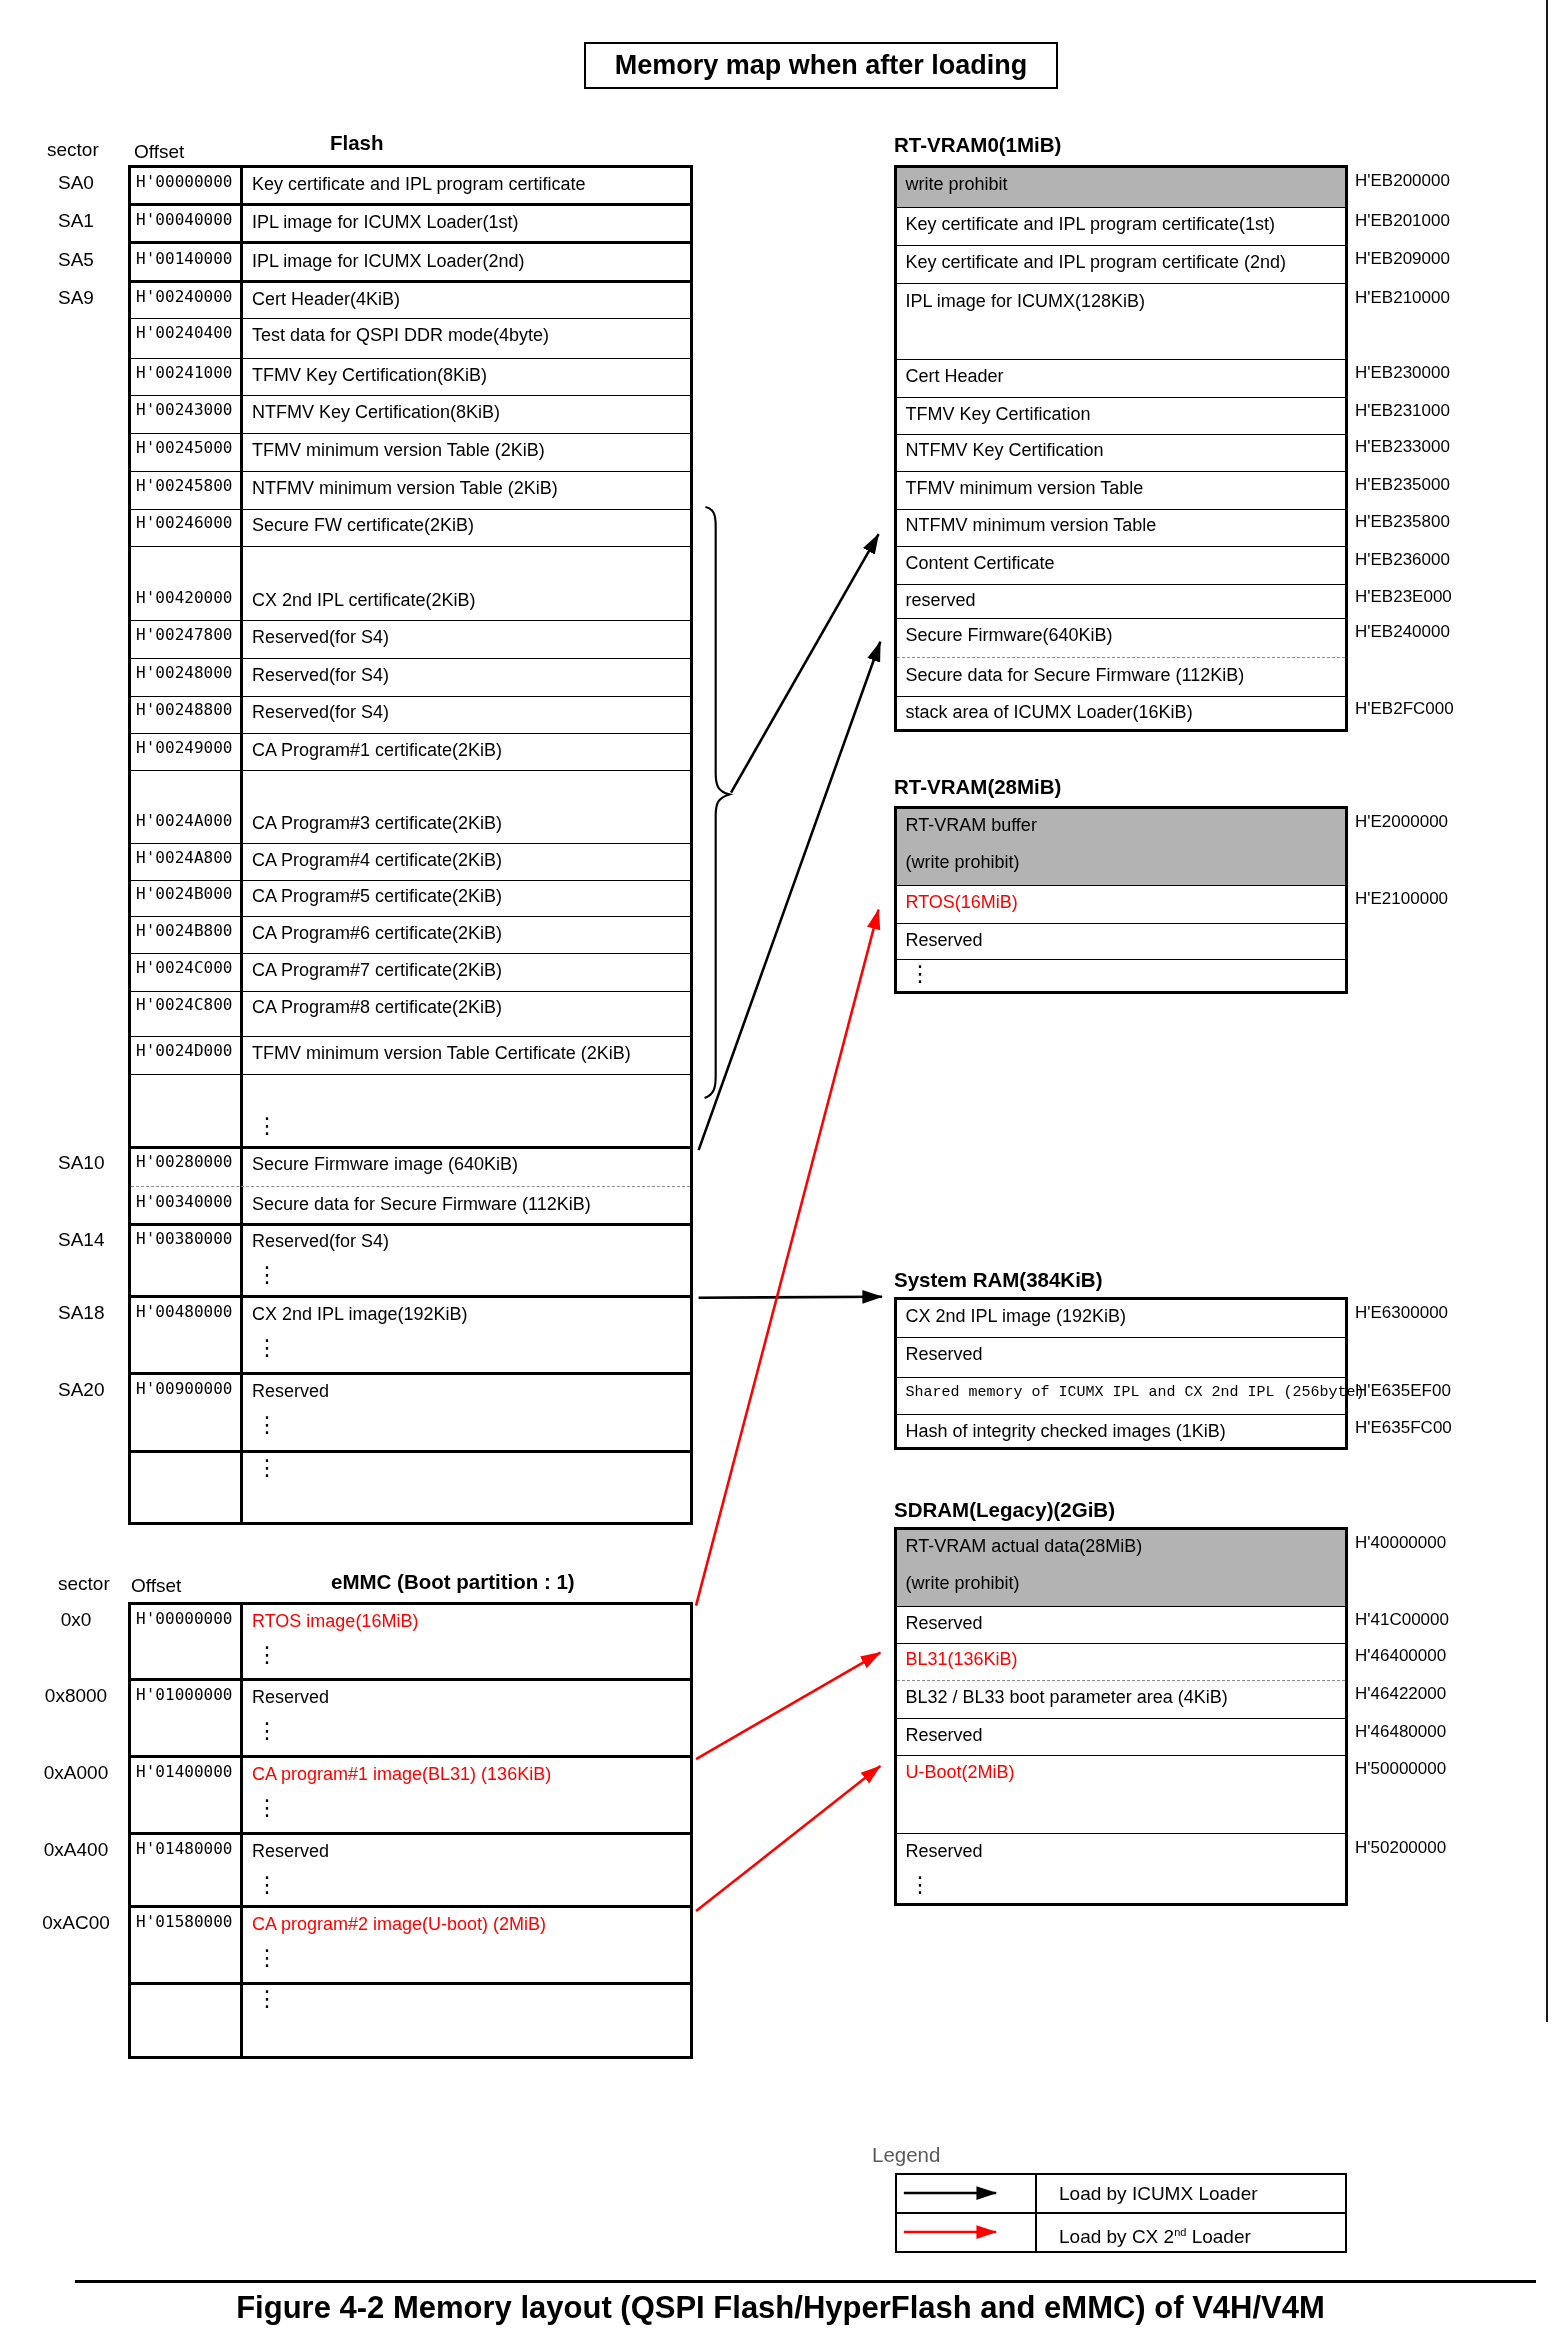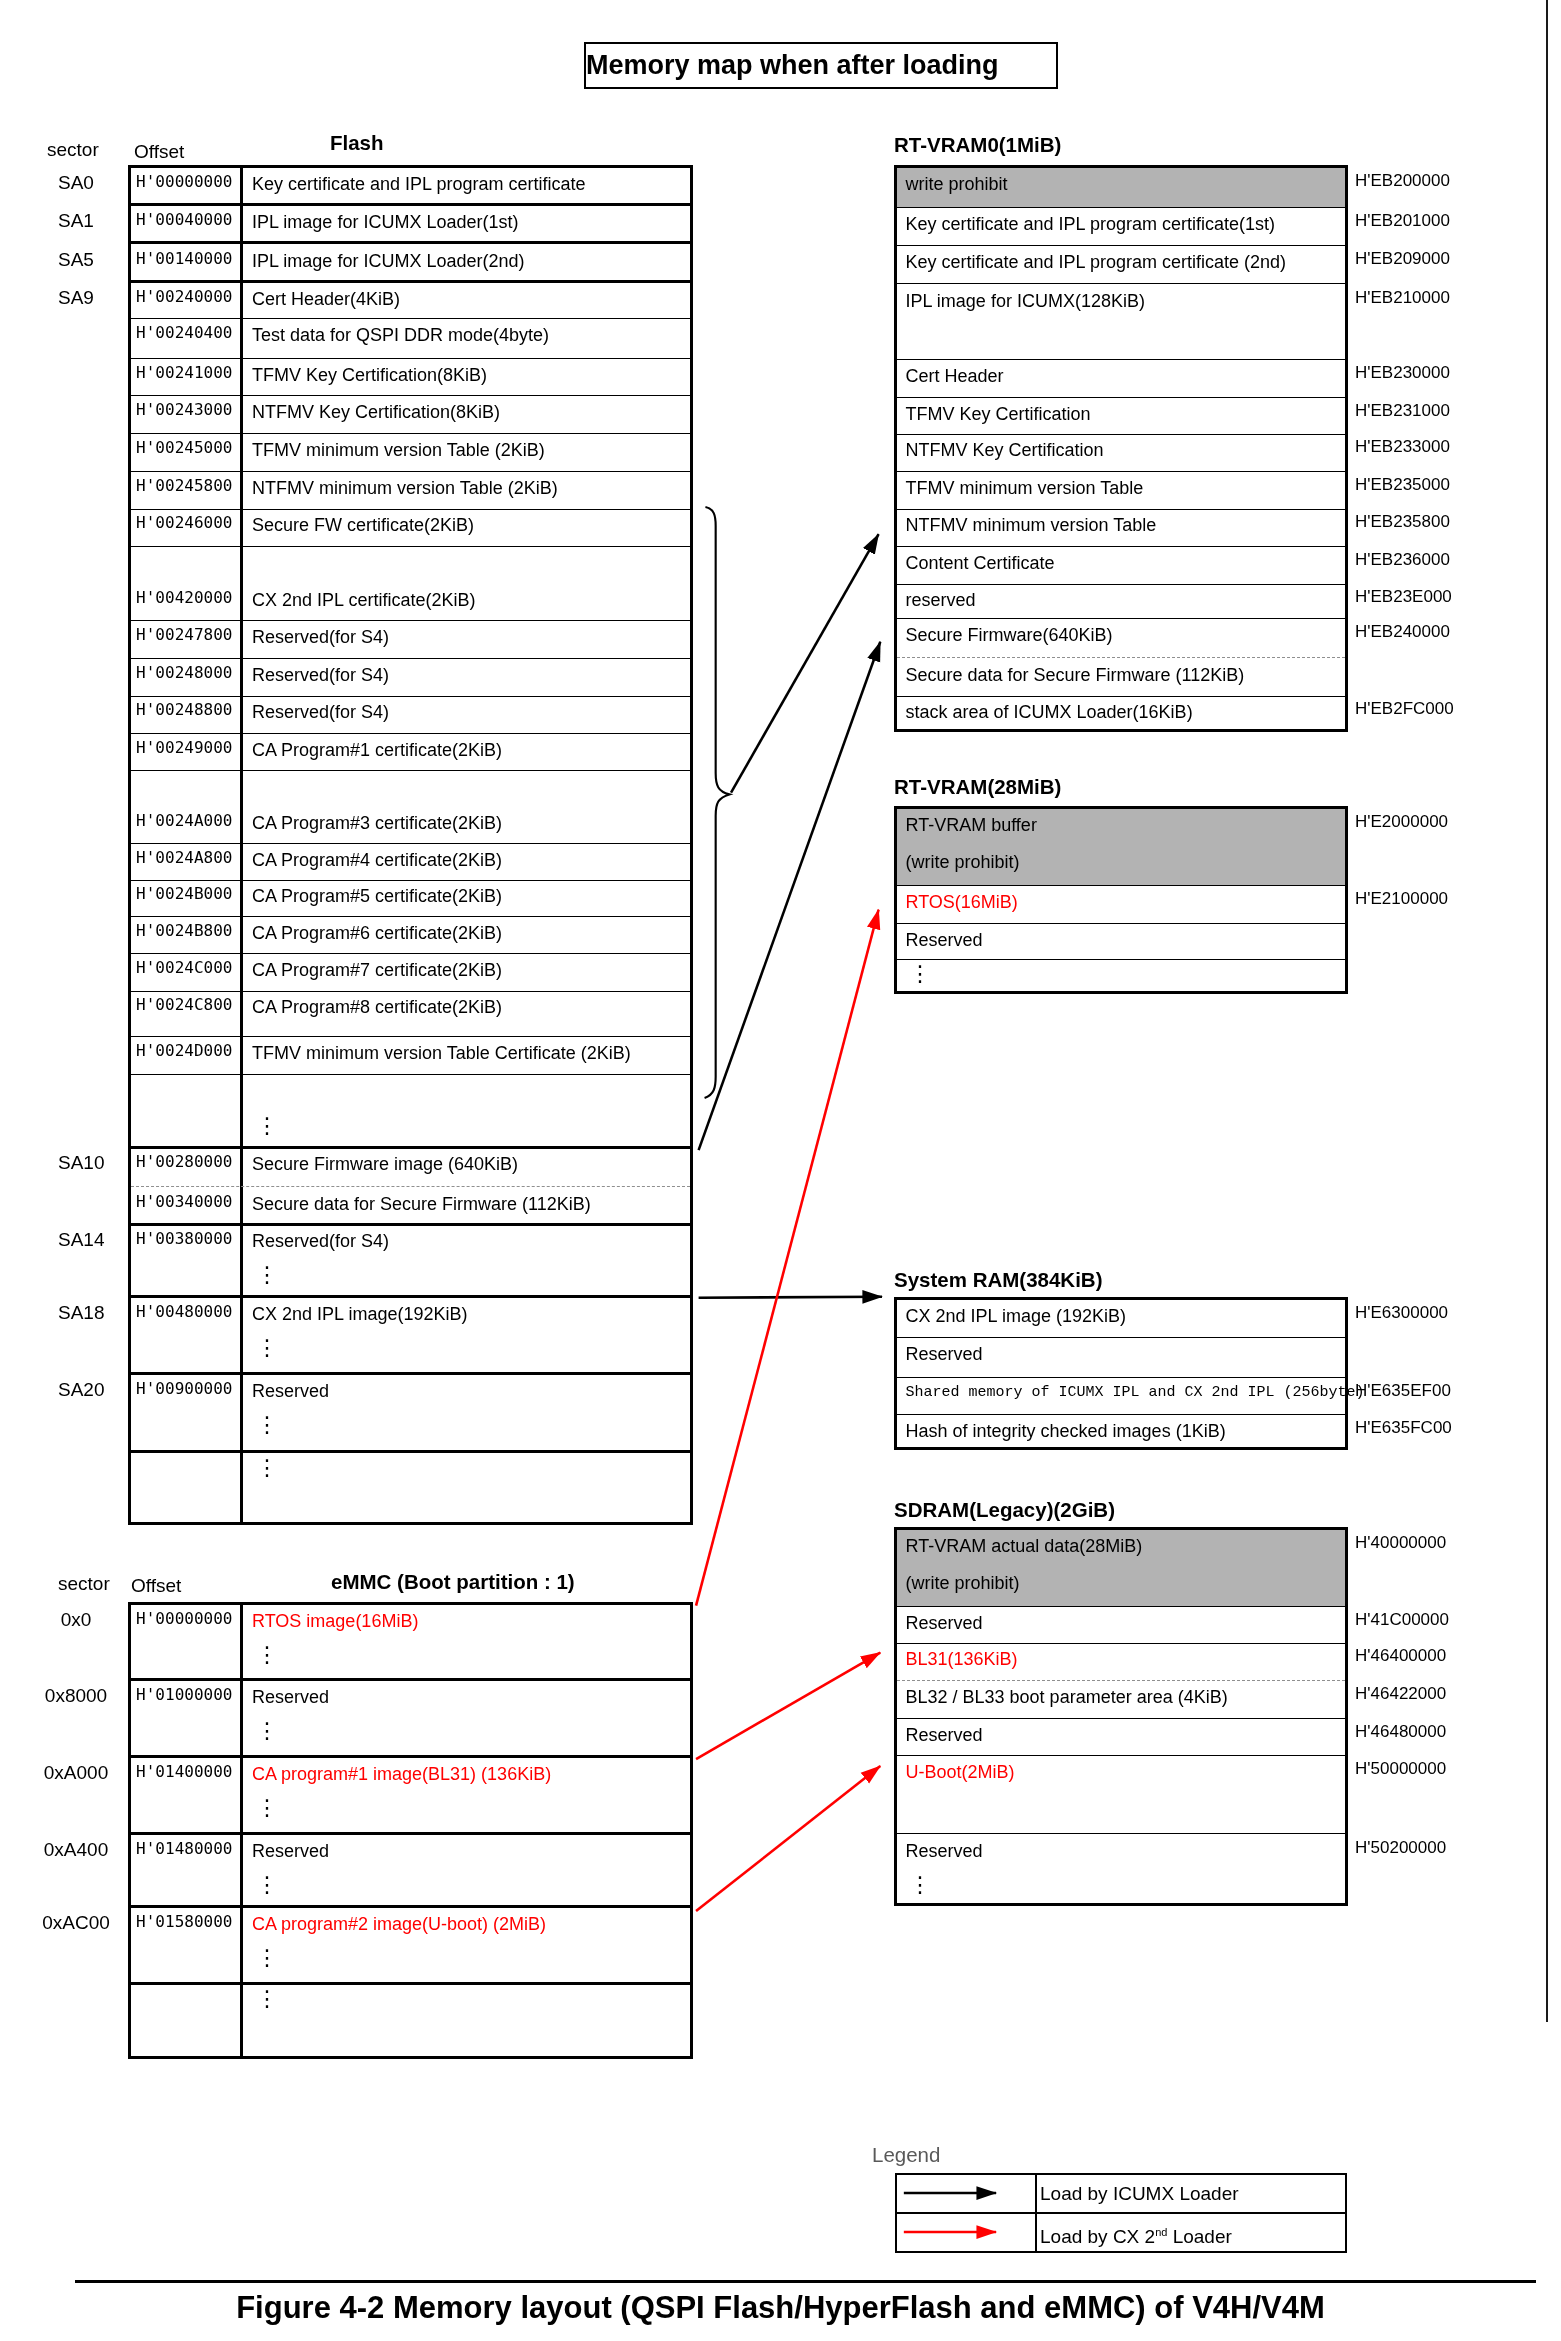--- a/index.html
+++ b/index.html
@@ -1,20 +1,20 @@
 <!DOCTYPE html>
 <html style="font-size:13.7px"><head>
 <meta charset="utf-8">
 <style>
   html,body{margin:0;padding:0;background:#fff;}
   #page{position:relative;width:1561px;height:2342px;background:#fff;overflow:hidden;
         font-family:"Liberation Sans",sans-serif;color:#000;}
   
   .titlebox{position:absolute;left:584px;top:42px;width:470px;height:43px;border:2.6px solid #000;
-            text-align:left;line-height:43px;font-weight:bold;font-size:27px;}
+            text-align:center;line-height:43px;font-weight:bold;font-size:27px;}
   
   .hdr{position:absolute;font-size:19px;white-space:nowrap;}
   .hdr.bold{font-weight:bold;font-size:20.5px;}
   .sectitle{position:absolute;font-weight:bold;font-size:20.5px;white-space:nowrap;}
   
   .tbl{position:absolute;border:3.4px solid #000;box-sizing:content-box;}
   .row{position:absolute;left:0;right:0;box-sizing:border-box;}
   .bthin{border-bottom:1.7px solid #000;}
   .bthick{border-bottom:3.4px solid #000;}
   .bdash{border-bottom:1.7px dashed #8f8f8f;}
@@ -33,21 +33,21 @@
   
   #arrows{position:absolute;left:0;top:0;pointer-events:none;}
   
   .vline{position:absolute;left:1546px;top:0;width:1.7px;height:2022px;background:#1a1a1a;}
   
   .legend-label{position:absolute;left:872px;top:2143px;font-size:20.5px;color:#595959;}
   .legend-box{position:absolute;left:895px;top:2173px;width:448px;border:2.6px solid #000;}
   .lrow{display:flex;height:37px;}
   .lrow.first{border-bottom:2.6px solid #000;}
   .lcell-arrow{width:138px;border-right:2.6px solid #000;position:relative;}
-  .lcell-text{flex:1;font-size:19px;line-height:37px;padding-left:3px;white-space:nowrap;}
+  .lcell-text{flex:1;font-size:19px;line-height:37px;padding-left:22px;white-space:nowrap;}
   .lcell-text sup{font-size:11px;}
   
   .capline{position:absolute;left:75px;top:2280px;width:1461px;height:3.4px;background:#000;}
   .caption{position:absolute;left:0;top:2290px;width:1561px;text-align:center;
            font-weight:bold;font-size:31px;}
 </style>
 </head>
 <body>
 
 <div id="page">

